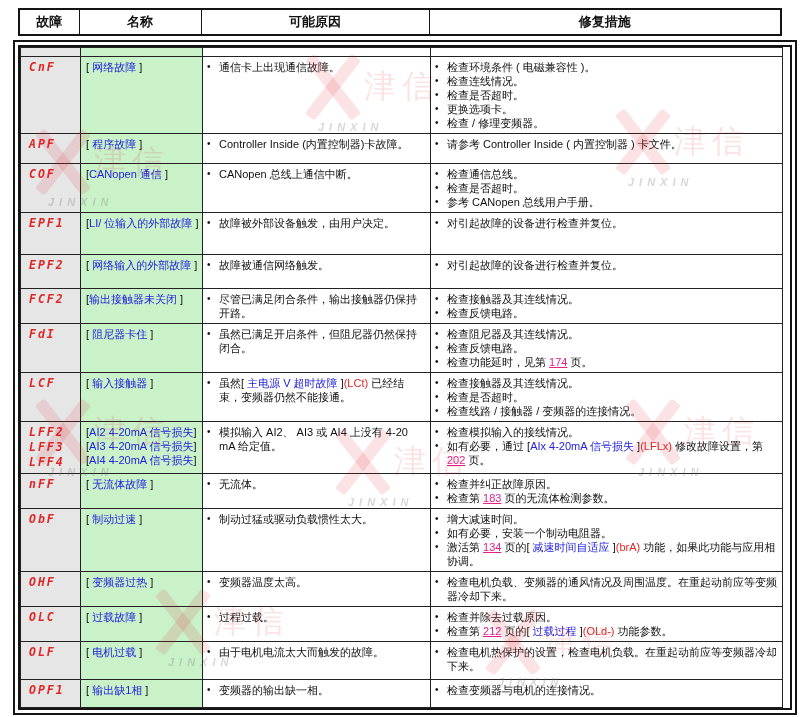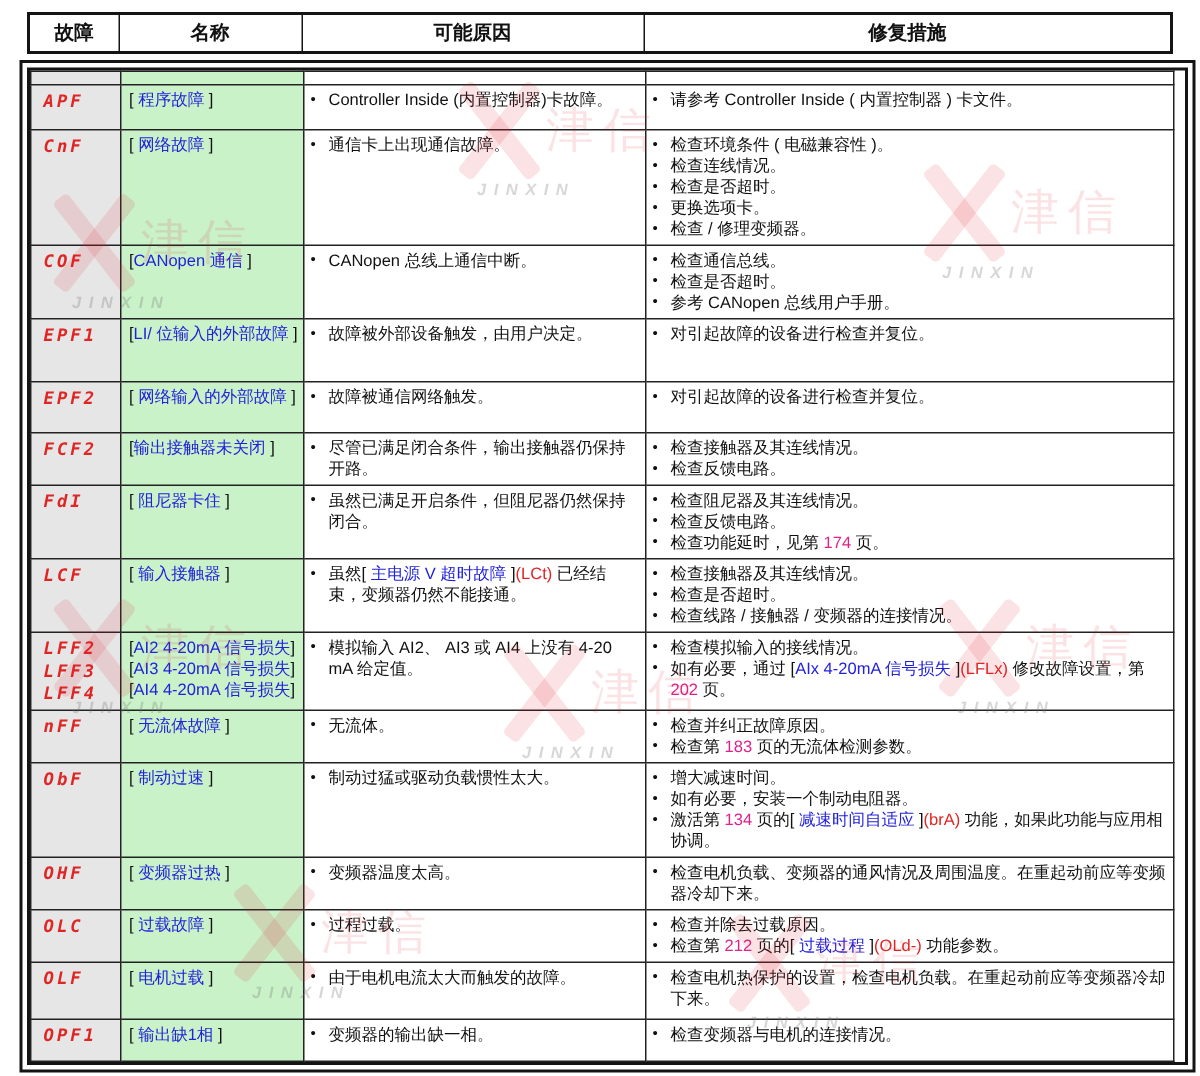--- a/index.html
+++ b/index.html
@@ -59,21 +59,21 @@
   }
   .name-line{font-size:11px;line-height:14px;}
 
   .bl{display:flex;}
   .bu{flex:none;width:12px;font-size:10px;}
   .tx{flex:1;}
 
   .seg-p{color:#111;}
   .seg-b{color:#2222dd;}
   .seg-r{color:#e02525;}
-  .seg-l{color:#e0218a;cursor:pointer;}
+  .seg-l{color:#e0218a;text-decoration:underline;cursor:pointer;}
 
   .spacer-row td{height:8px;padding:0;}
 
   
   .wm-layer{position:absolute;left:0;top:0;width:800px;height:717px;pointer-events:none;z-index:5;}
   .wm{position:absolute;white-space:nowrap;}
   .wm-x{position:relative;display:inline-block;width:64px;height:64px;vertical-align:middle;}
   .wm-x::before,.wm-x::after{
     content:"";position:absolute;left:27px;top:-6px;width:12px;height:76px;
     background:rgba(222,30,50,0.13);border-radius:3px;
@@ -121,73 +121,73 @@
           <col class="col-cause">
           <col class="col-fix">
       </colgroup>
       <tbody>
           <tr class="spacer-row">
             <td class="code-cell"></td>
             <td class="name-cell"></td>
             <td class="cause-cell"></td>
             <td class="fix-cell"></td>
           </tr>
+          <tr style="height: 70px;">
+            <td class="code-cell">
+              <div class="code-line">CnF</div>
+            </td>
+            <td class="name-cell">
+              <div class="name-line"><span class="seg-p">[ </span><span class="seg-b">网络故障</span><span class="seg-p"> ]</span></div>
+            </td>
+            <td class="cause-cell">
+              <div class="bl">
+                <span class="bu">•</span>
+                <span class="tx"><span class="seg-p">通信卡上出现通信故障。</span></span>
+              </div>
+            </td>
+            <td class="fix-cell">
+              <div class="bl">
+                <span class="bu">•</span>
+                <span class="tx"><span class="seg-p">检查环境条件 ( 电磁兼容性 )。</span></span>
+              </div>
+              <div class="bl">
+                <span class="bu">•</span>
+                <span class="tx"><span class="seg-p">检查连线情况。</span></span>
+              </div>
+              <div class="bl">
+                <span class="bu">•</span>
+                <span class="tx"><span class="seg-p">检查是否超时。</span></span>
+              </div>
+              <div class="bl">
+                <span class="bu">•</span>
+                <span class="tx"><span class="seg-p">更换选项卡。</span></span>
+              </div>
+              <div class="bl">
+                <span class="bu">•</span>
+                <span class="tx"><span class="seg-p">检查 / 修理变频器。</span></span>
+              </div>
+            </td>
+          </tr>
           <tr style="height: 30px;">
             <td class="code-cell">
               <div class="code-line">APF</div>
             </td>
             <td class="name-cell">
               <div class="name-line"><span class="seg-p">[ </span><span class="seg-b">程序故障</span><span class="seg-p"> ]</span></div>
             </td>
             <td class="cause-cell">
               <div class="bl">
                 <span class="bu">•</span>
                 <span class="tx"><span class="seg-p">Controller Inside (内置控制器)卡故障。</span></span>
               </div>
             </td>
             <td class="fix-cell">
               <div class="bl">
                 <span class="bu">•</span>
                 <span class="tx"><span class="seg-p">请参考 Controller Inside ( 内置控制器 ) 卡文件。</span></span>
-              </div>
-            </td>
-          </tr>
-          <tr style="height: 70px;">
-            <td class="code-cell">
-              <div class="code-line">CnF</div>
-            </td>
-            <td class="name-cell">
-              <div class="name-line"><span class="seg-p">[ </span><span class="seg-b">网络故障</span><span class="seg-p"> ]</span></div>
-            </td>
-            <td class="cause-cell">
-              <div class="bl">
-                <span class="bu">•</span>
-                <span class="tx"><span class="seg-p">通信卡上出现通信故障。</span></span>
-              </div>
-            </td>
-            <td class="fix-cell">
-              <div class="bl">
-                <span class="bu">•</span>
-                <span class="tx"><span class="seg-p">检查环境条件 ( 电磁兼容性 )。</span></span>
-              </div>
-              <div class="bl">
-                <span class="bu">•</span>
-                <span class="tx"><span class="seg-p">检查连线情况。</span></span>
-              </div>
-              <div class="bl">
-                <span class="bu">•</span>
-                <span class="tx"><span class="seg-p">检查是否超时。</span></span>
-              </div>
-              <div class="bl">
-                <span class="bu">•</span>
-                <span class="tx"><span class="seg-p">更换选项卡。</span></span>
-              </div>
-              <div class="bl">
-                <span class="bu">•</span>
-                <span class="tx"><span class="seg-p">检查 / 修理变频器。</span></span>
               </div>
             </td>
           </tr>
           <tr style="height: 48px; margin-top: 32px;">
             <td class="code-cell">
               <div class="code-line">COF</div>
             </td>
             <td class="name-cell">
               <div class="name-line"><span class="seg-p">[</span><span class="seg-b">CANopen 通信</span><span class="seg-p"> ]</span></div>
             </td>

